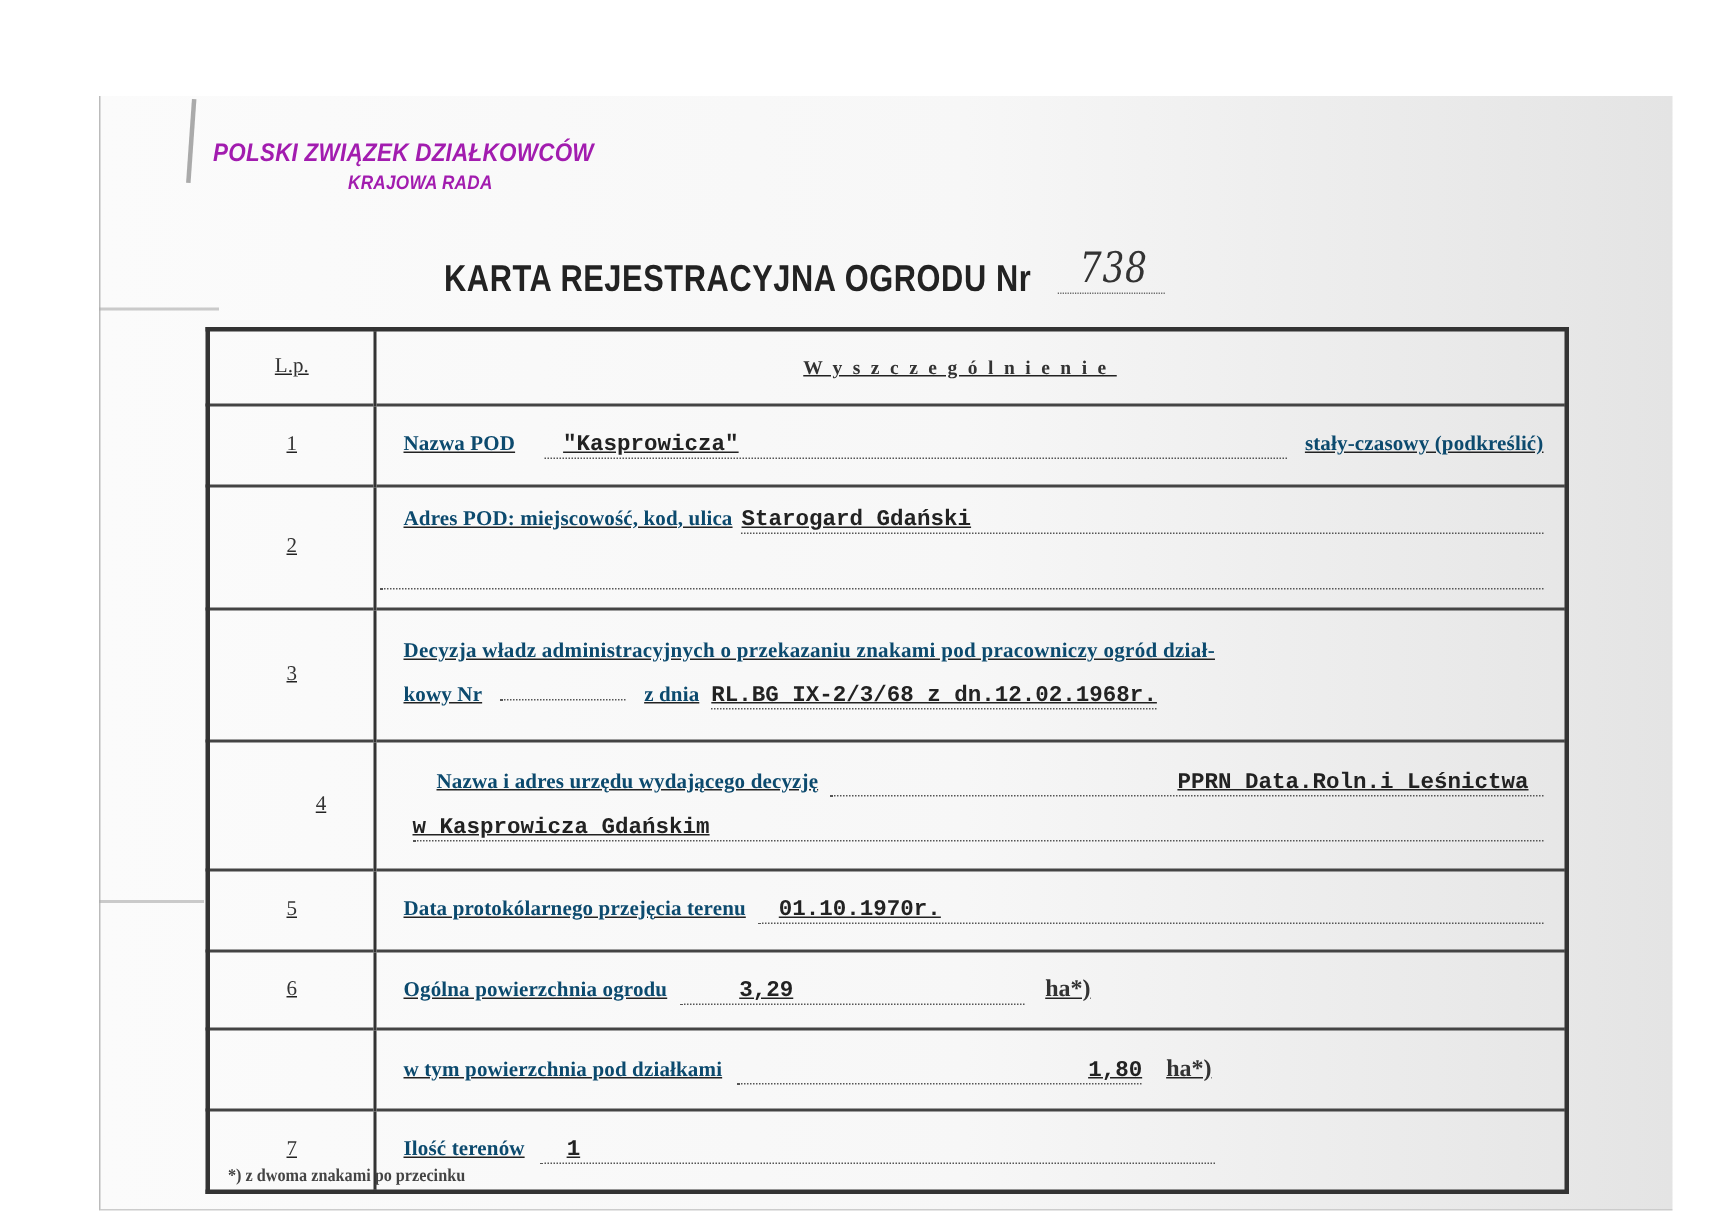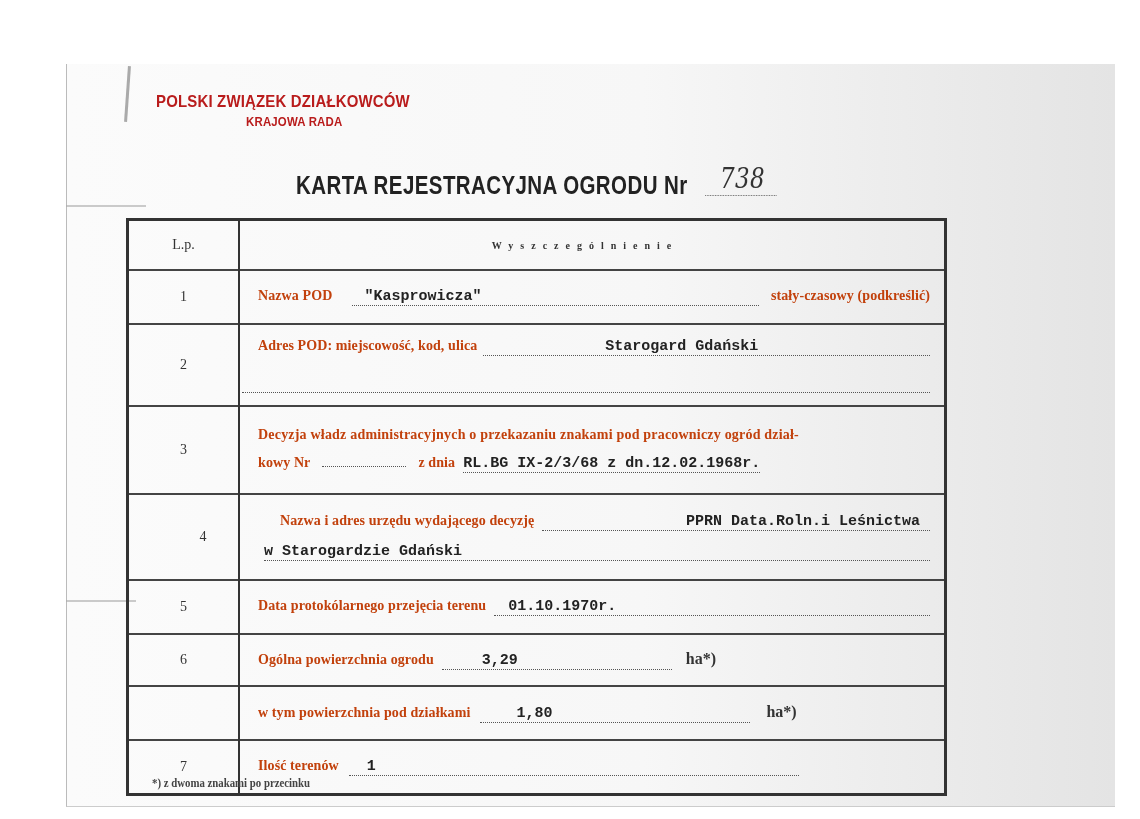--- a/index.html
+++ b/index.html
@@ -38,26 +38,27 @@
     .tear {
       position: absolute;
       left: 66px;
       width: 80px;
       height: 2px;
       background: #aaa;
       opacity: .6;
     }
     .org {
       position: absolute;
-      left: 156px;
+      left: 142px;
       top: 92px;
       font-family: "Liberation Sans Narrow", "Liberation Sans", sans-serif;
       font-weight: bold;
-      color: #b91c1c;
+      color: #a21caf;
       letter-spacing: 0.2px;
+      font-style: italic;
     }
     .org .name {
       font-size: 17px;
       transform: scaleX(0.88);
       transform-origin: left;
       white-space: nowrap;
     }
     .org .sub {
       font-size: 13px;
       margin-left: 90px;
@@ -86,28 +87,29 @@
       font-weight: normal;
       font-size: 28px;
       color: #333;
       border-bottom: 1px dotted #666;
       padding: 0 14px 0 18px;
       margin-left: 14px;
       transform: translateY(-6px);
     }
     table.card {
       position: absolute;
-      left: 126px;
+      left: 137px;
       top: 218px;
-      width: 821px;
+      width: 909px;
       border-collapse: collapse;
       border-top: 3px solid #333;
       border-bottom: 3px solid #333;
       border-left: 3px solid #333;
       border-right: 3px solid #333;
+      text-decoration: underline;
     }
     table.card td {
       border-top: 2px solid #444;
       vertical-align: middle;
       font-size: 14px;
       color: #333;
     }
     td.lp {
       width: 68px;
       text-align: center;
@@ -116,29 +118,29 @@
     }
     td.desc {
       padding-left: 18px;
       padding-right: 14px;
     }
     .hdr td { height: 46px; }
     .hdr td.desc {
       text-align: center;
       letter-spacing: 7px;
       font-weight: bold;
-      font-size: 10px;
+      font-size: 13px;
       padding-left: 0;
     }
     .hdr td.lp { font-size: 14px; }
     .label {
       font-family: "Liberation Serif", serif;
       font-weight: bold;
       font-size: 14px;
-      color: #c2410c;
+      color: #0c4a6e;
       letter-spacing: 0.1px;
       white-space: nowrap;
     }
     .fill {
       display: inline-block;
       border-bottom: 1px dotted #555;
       font-family: "Liberation Mono", monospace;
       font-weight: bold;
       font-size: 15px;
       color: #222;
@@ -152,21 +154,21 @@
       font-weight: bold;
       color: #333;
       margin-left: 6px;
     }
     .row1 td { height: 50px; }
     .row2 td { height: 78px; }
     .row3 td { height: 84px; }
     .row4 td { height: 82px; padding-left: 40px; }
     .row5 td { height: 50px; }
     .row6 td { height: 48px; }
-    .row6b td { height: 50px; }
+    .row6b td { height: 50px; text-align: right; }
     .row7 td { height: 50px; }
     .footnote {
       position: absolute;
       left: 152px;
       top: 776px;
       font-size: 12px;
       font-weight: bold;
       color: #444;
       transform: scaleX(0.9);
       transform-origin: left;
@@ -207,21 +209,21 @@
         <span class="label" style="margin-left:12px;text-align:right;">stały-czasowy (podkreślić)</span>
       </div>
     </td>
   </tr>
 
   <tr class="row2">
     <td class="lp">2</td>
     <td class="desc">
       <div class="line">
         <span class="label">Adres POD: miejscowość, kod, ulica</span>
-        <span class="fill grow" style="margin-left:6px;text-align:center;padding-right:50px;">Starogard Gdański</span>
+        <span class="fill grow" style="margin-left:6px;text-align:left;padding-right:50px;">Starogard Gdański</span>
       </div>
       <div class="line" style="margin-top:22px;margin-left:-16px;">
         <span class="fill grow" style="height:14px;"></span>
       </div>
     </td>
   </tr>
 
   <tr class="row3">
     <td class="lp">3</td>
     <td class="desc">
@@ -238,21 +240,21 @@
   </tr>
 
   <tr class="row4">
     <td class="lp">4</td>
     <td class="desc">
       <div class="line">
         <span class="label">Nazwa i adres urzędu wydającego decyzję</span>
         <span class="fill grow" style="margin-left:8px;text-align:right;padding-right:10px;">PPRN Data.Roln.i Leśnictwa</span>
       </div>
       <div class="line" style="margin-top:12px;margin-left:-16px;">
-        <span class="fill grow">w Starogardzie Gdański</span>
+        <span class="fill grow">w Kasprowicza Gdańskim</span>
       </div>
     </td>
   </tr>
 
   <tr class="row5">
     <td class="lp">5</td>
     <td class="desc">
       <div class="line">
         <span class="label">Data protokólarnego przejęcia terenu</span>
         <span class="fill grow" style="margin-left:8px;padding-left:14px;">01.10.1970r.</span>

